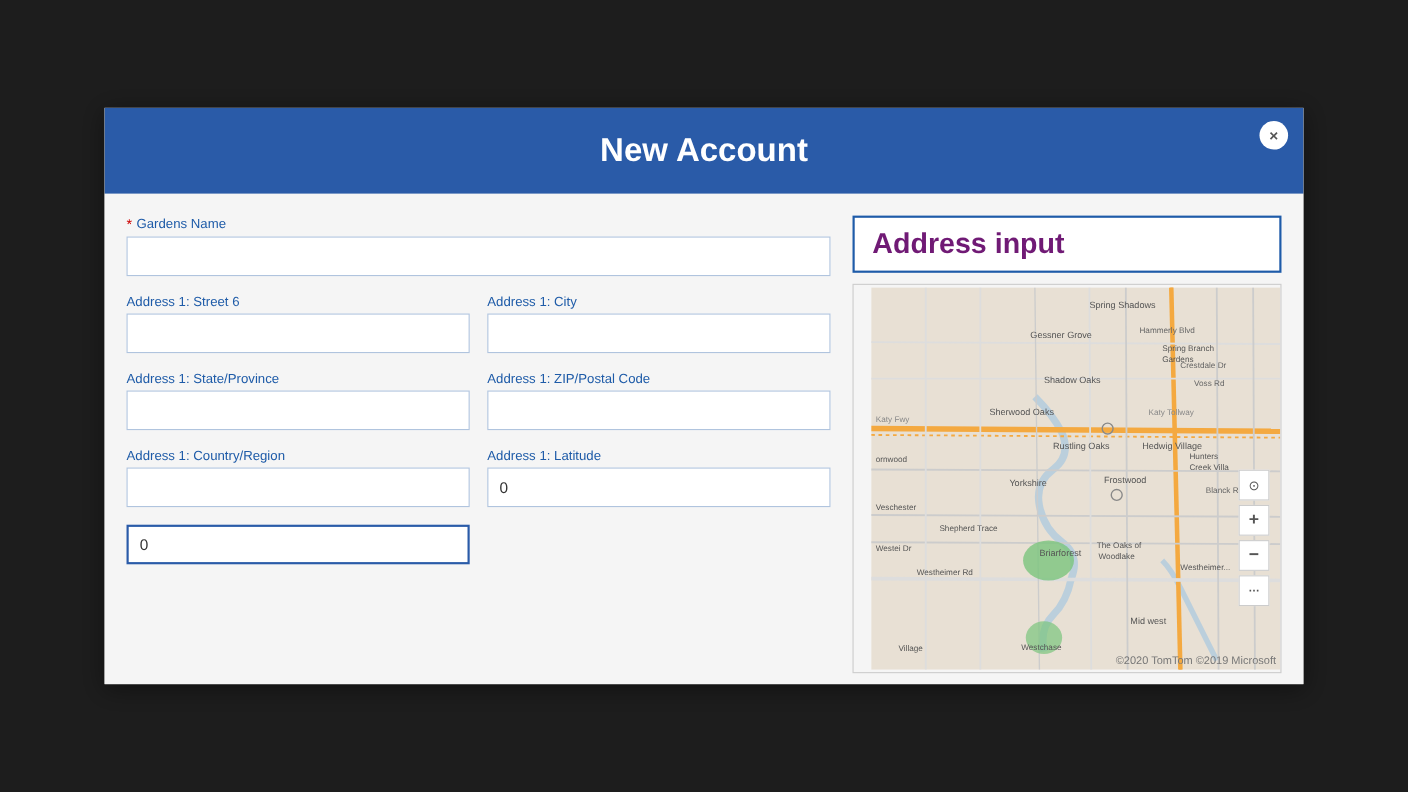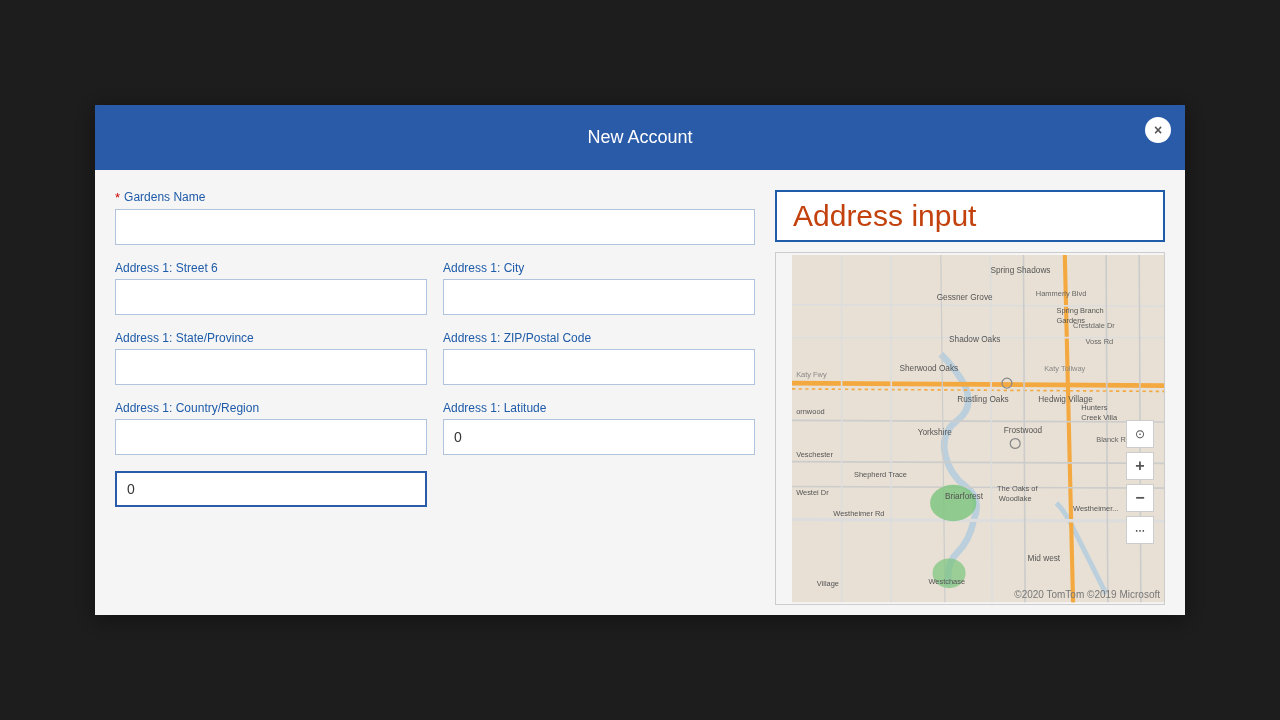--- a/index.html
+++ b/index.html
@@ -34,22 +34,22 @@
 
     .modal-header {
       background: #2a5ba8;
       padding: 22px 20px;
       text-align: center;
       position: relative;
     }
 
     .modal-title {
       color: #fff;
-      font-size: 18px;
-      font-weight: 400;
+      font-size: 30px;
+      font-weight: 700;
     }
 
     .close-btn {
       position: absolute;
       right: 14px;
       top: 12px;
       width: 26px;
       height: 26px;
       background: #fff;
       border: none;
@@ -130,23 +130,23 @@
     .address-input-box {
       border: 2px solid #1e5ba8;
       background: #fff;
       height: 52px;
       display: flex;
       align-items: center;
       padding: 0 16px;
     }
 
     .address-input-text {
-      font-size: 30px;
-      color: #c2410c;
-      font-weight: 400;
+      font-size: 26px;
+      color: #701a75;
+      font-weight: 700;
     }
 
     .map-container {
       flex: 1;
       height: 420px;
       position: relative;
       overflow: hidden;
       border: 1px solid #ccc;
       padding-left: 16px;
     }

